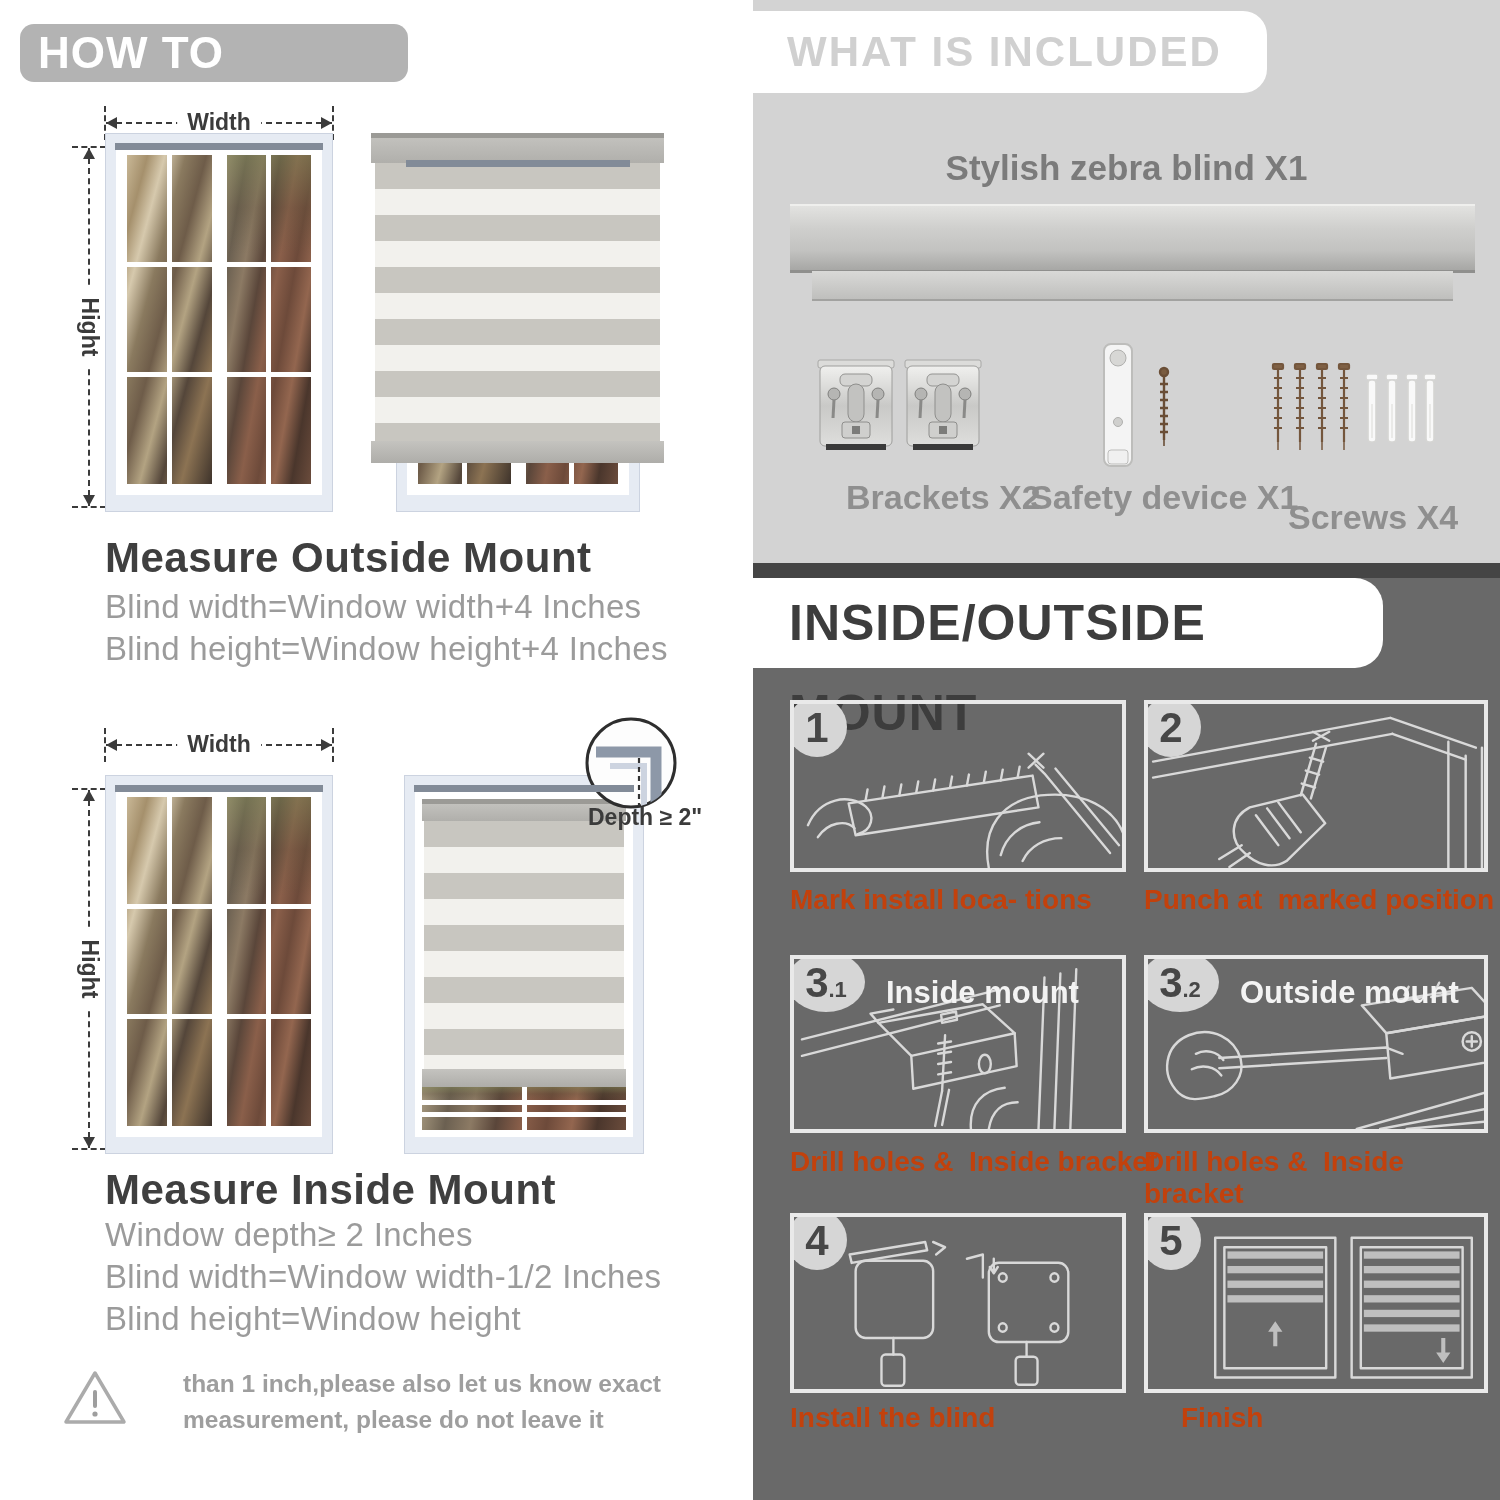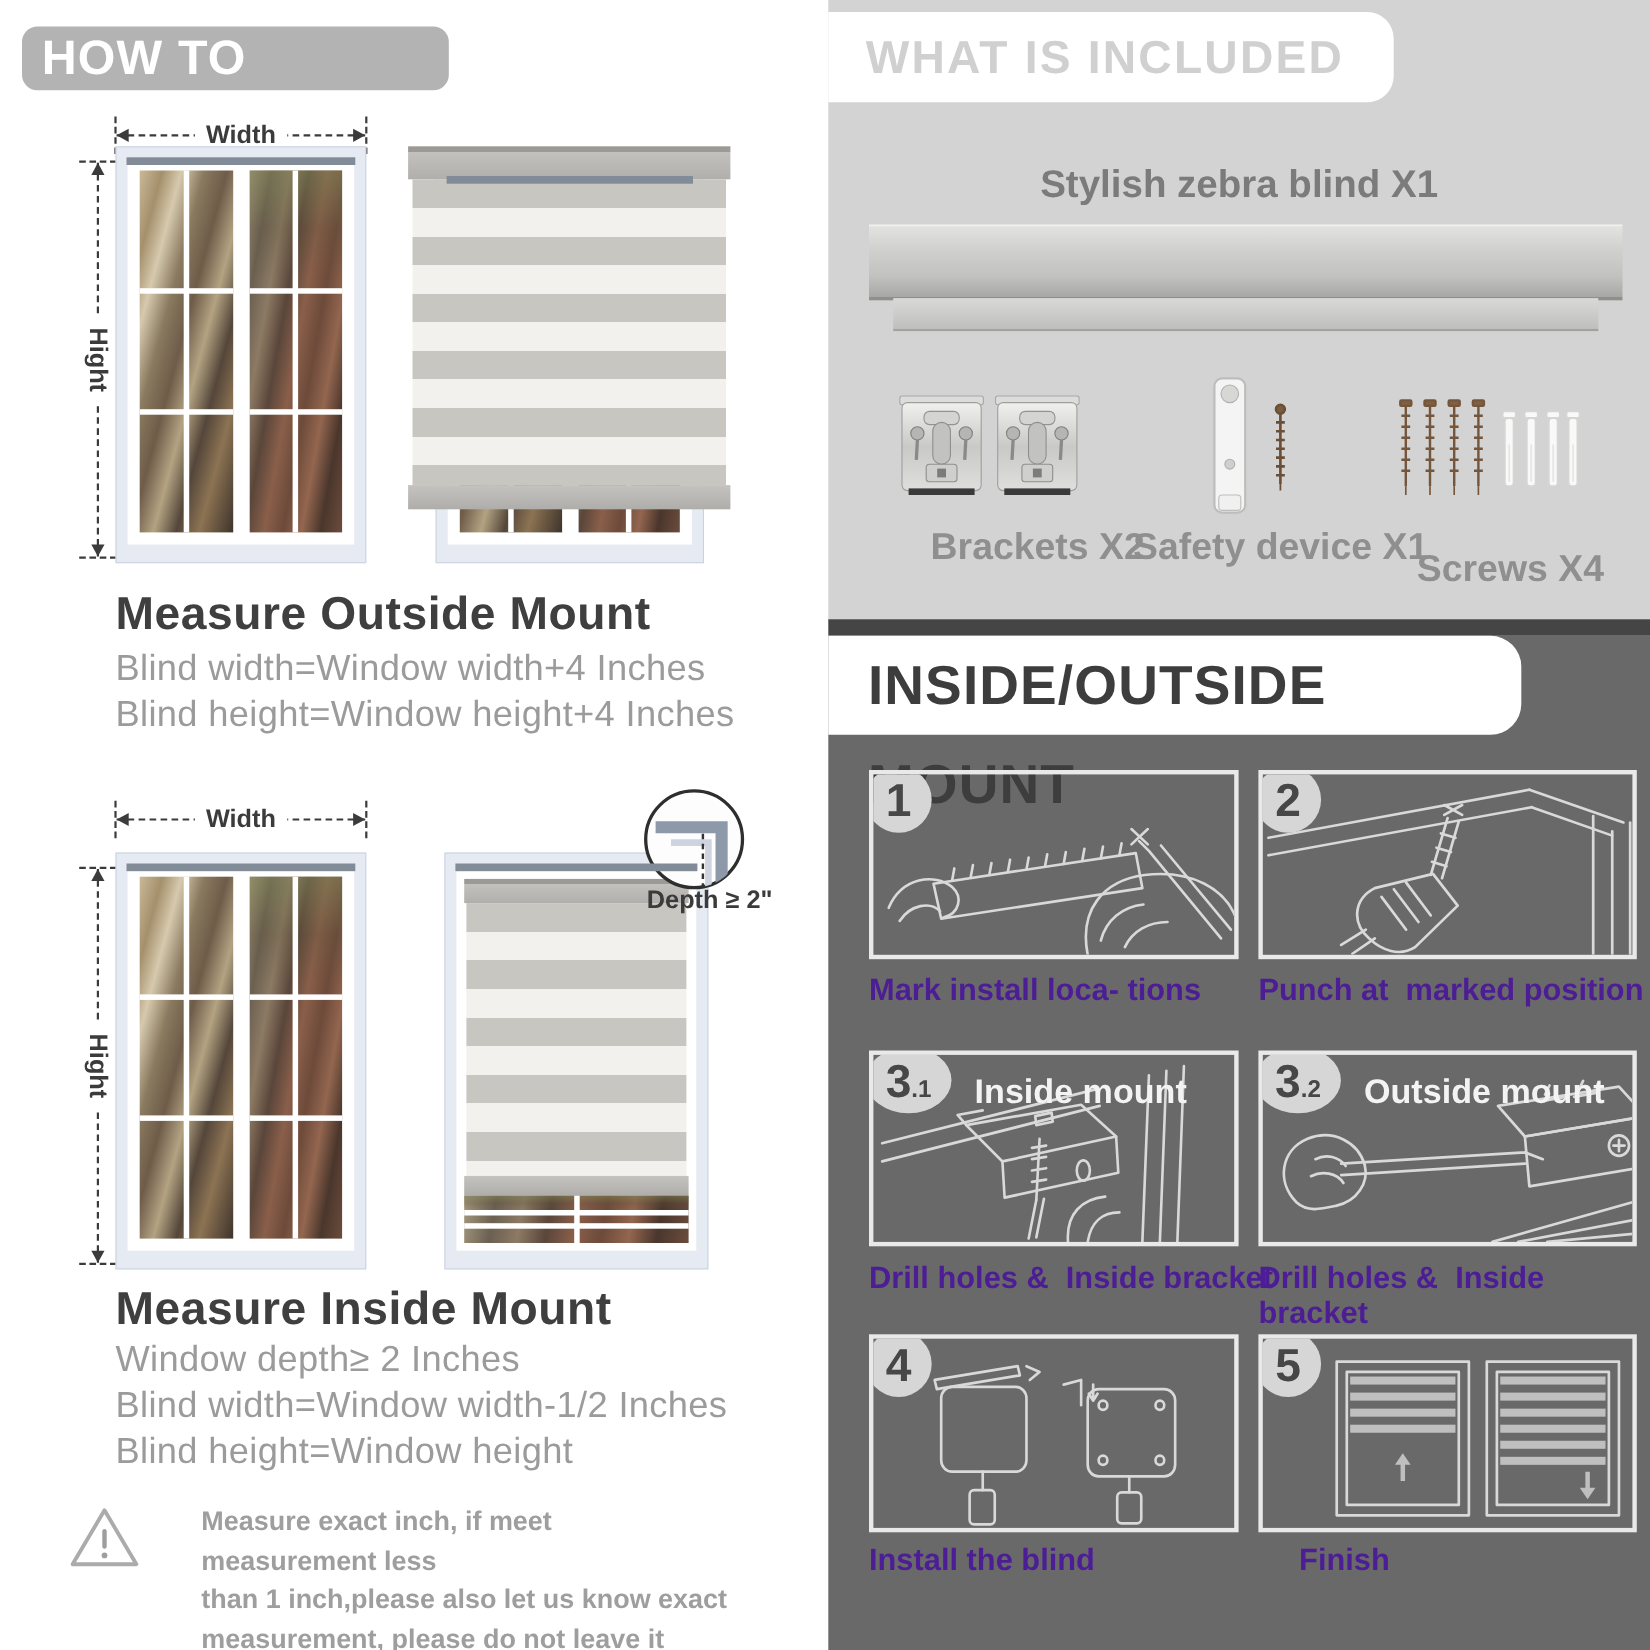--- a/index.html
+++ b/index.html
@@ -69,21 +69,21 @@
   .badge-white-dark{position:absolute;left:753px;top:578px;width:630px;height:90px;background:#fff;
        border-radius:0 28px 28px 0;color:#3d3d3d;font-size:50px;font-weight:bold;line-height:90px;
        padding-left:36px;letter-spacing:1px;box-sizing:border-box;}
   .step{position:absolute;border:4px solid #e9e9e9;box-sizing:border-box;overflow:hidden;}
   .step svg.art{position:absolute;left:0;top:0;width:100%;height:100%;}
   .numdot{position:absolute;left:-7px;top:-7px;width:60px;height:60px;border-radius:50%;background:#d6d6d6;
        color:#474747;font-size:42px;font-weight:bold;text-align:center;line-height:62px;z-index:3;}
   .numdot.wide{width:78px;height:60px;border-radius:50%;text-align:center;}
   .numdot .sub{font-size:22px;font-weight:bold;}
   .step-title{position:absolute;left:92px;top:16px;font-size:31px;font-weight:bold;color:#f3f3f3;z-index:3;}
-  .caption{position:absolute;font-size:28px;font-weight:bold;color:#4c1d95;white-space:pre-wrap;}
+  .caption{position:absolute;font-size:28px;font-weight:bold;color:#c2410c;white-space:pre-wrap;}
   
   .warn-text{position:absolute;left:183px;top:1366px;width:480px;font-size:24.5px;font-weight:bold;
        color:#9e9e9e;line-height:35.5px;}
   .depth-lbl{position:absolute;left:588px;top:804px;font-size:23px;font-weight:bold;color:#3b3b3b;}
   .stroke-art{stroke:#d9d9d9;stroke-width:2.4;fill:none;stroke-linecap:round;stroke-linejoin:round;}
 </style>
 </head>
 <body>
 
 <div id="root">
@@ -196,21 +196,20 @@
   <div class="sub-line" style="left:105px;top:1216px;">Window depth≥ 2 Inches</div>
   <div class="sub-line" style="left:105px;top:1258px;">Blind width=Window width-1/2 Inches</div>
   <div class="sub-line" style="left:105px;top:1300px;">Blind height=Window height</div>
 
   <svg style="position:absolute;left:62px;top:1368px;" width="66" height="60" viewBox="0 0 66 60">
     <path d="M33,5 L62,54 L4,54 Z" fill="none" stroke="#ababab" stroke-width="3.5" stroke-linejoin="round"></path>
     <line x1="33" y1="24" x2="33" y2="38" stroke="#9e9e9e" stroke-width="4" stroke-linecap="round"></line>
     <circle cx="33" cy="46" r="2.6" fill="#9e9e9e"></circle>
   </svg>
   <div class="warn-text">
-    <div>Measure exact inch, if meet measurement less</div>
     <div>than 1 inch,please also let us know exact</div>
     <div>measurement, please do not leave it</div>
   </div>
 
   <div class="panel-light"></div>
   <div class="badge-white-top">WHAT IS INCLUDED</div>
 
   <div class="item-label" style="left:753px;top:148px;width:747px;text-align:center;font-size:35px;color:#7b7b7b;">Stylish zebra blind X1</div>
 
   <div class="bigbar"></div>

